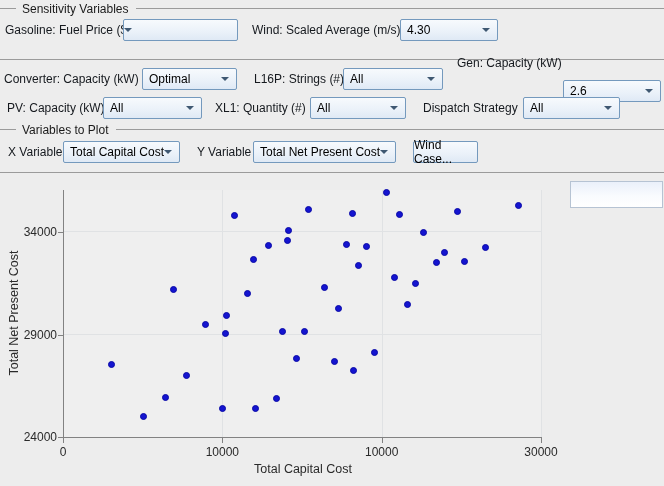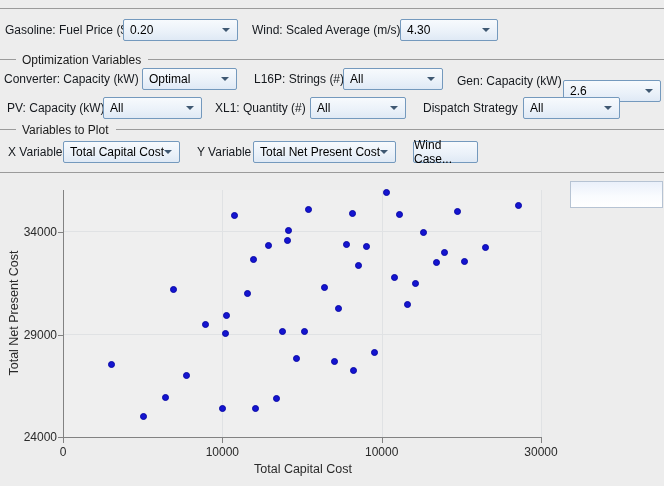--- a/index.html
+++ b/index.html
@@ -64,50 +64,49 @@
     background:linear-gradient(180deg,#eaf0fa 0%,#f9fbfe 55%,#ffffff 100%);
   }
 </style>
 </head>
 <body>
 
 <div>
 
   <div class="group-header" style="top:2px">
     <span class="gh-dash"></span>
+    <span class="gh-title">Sensitivity Variables</span>
     <span class="gh-line"></span>
   </div>
   <div class="lbl" style="left:5px;top:23px">Gasoline: Fuel Price ($/L)</div>
   <div class="combo" style="left:123px;top:19px;width:115px">
-    <span class="combo-text">0.20</span>
     <span class="combo-arrow"></span>
   </div>
   <div class="lbl" style="left:252px;top:23px">Wind: Scaled Average (m/s)</div>
   <div class="combo" style="left:400px;top:19px;width:98px">
     <span class="combo-text">4.30</span>
     <span class="combo-arrow"></span>
   </div>
 
   <div class="group-header" style="top:53px">
     <span class="gh-dash"></span>
-    <span class="gh-title">Optimization Variables</span>
     <span class="gh-line"></span>
   </div>
 
   <div class="lbl" style="left:4px;top:72px">Converter: Capacity (kW)</div>
   <div class="combo" style="left:142px;top:68px;width:95px">
     <span class="combo-text">Optimal</span>
     <span class="combo-arrow"></span>
   </div>
   <div class="lbl" style="left:254px;top:72px">L16P: Strings (#)</div>
   <div class="combo" style="left:343px;top:68px;width:100px">
     <span class="combo-text">All</span>
     <span class="combo-arrow"></span>
   </div>
-  <div class="lbl" style="left:457px;top:74px">Gen: Capacity (kW)</div>
+  <div class="lbl" style="left:457px;top:56px">Gen: Capacity (kW)</div>
   <div class="combo" style="left:563px;top:80px;width:98px">
     <span class="combo-text">2.6</span>
     <span class="combo-arrow"></span>
   </div>
 
   <div class="lbl" style="left:7px;top:101px">PV: Capacity (kW)</div>
   <div class="combo" style="left:103px;top:97px;width:99px">
     <span class="combo-text">All</span>
     <span class="combo-arrow"></span>
   </div>

